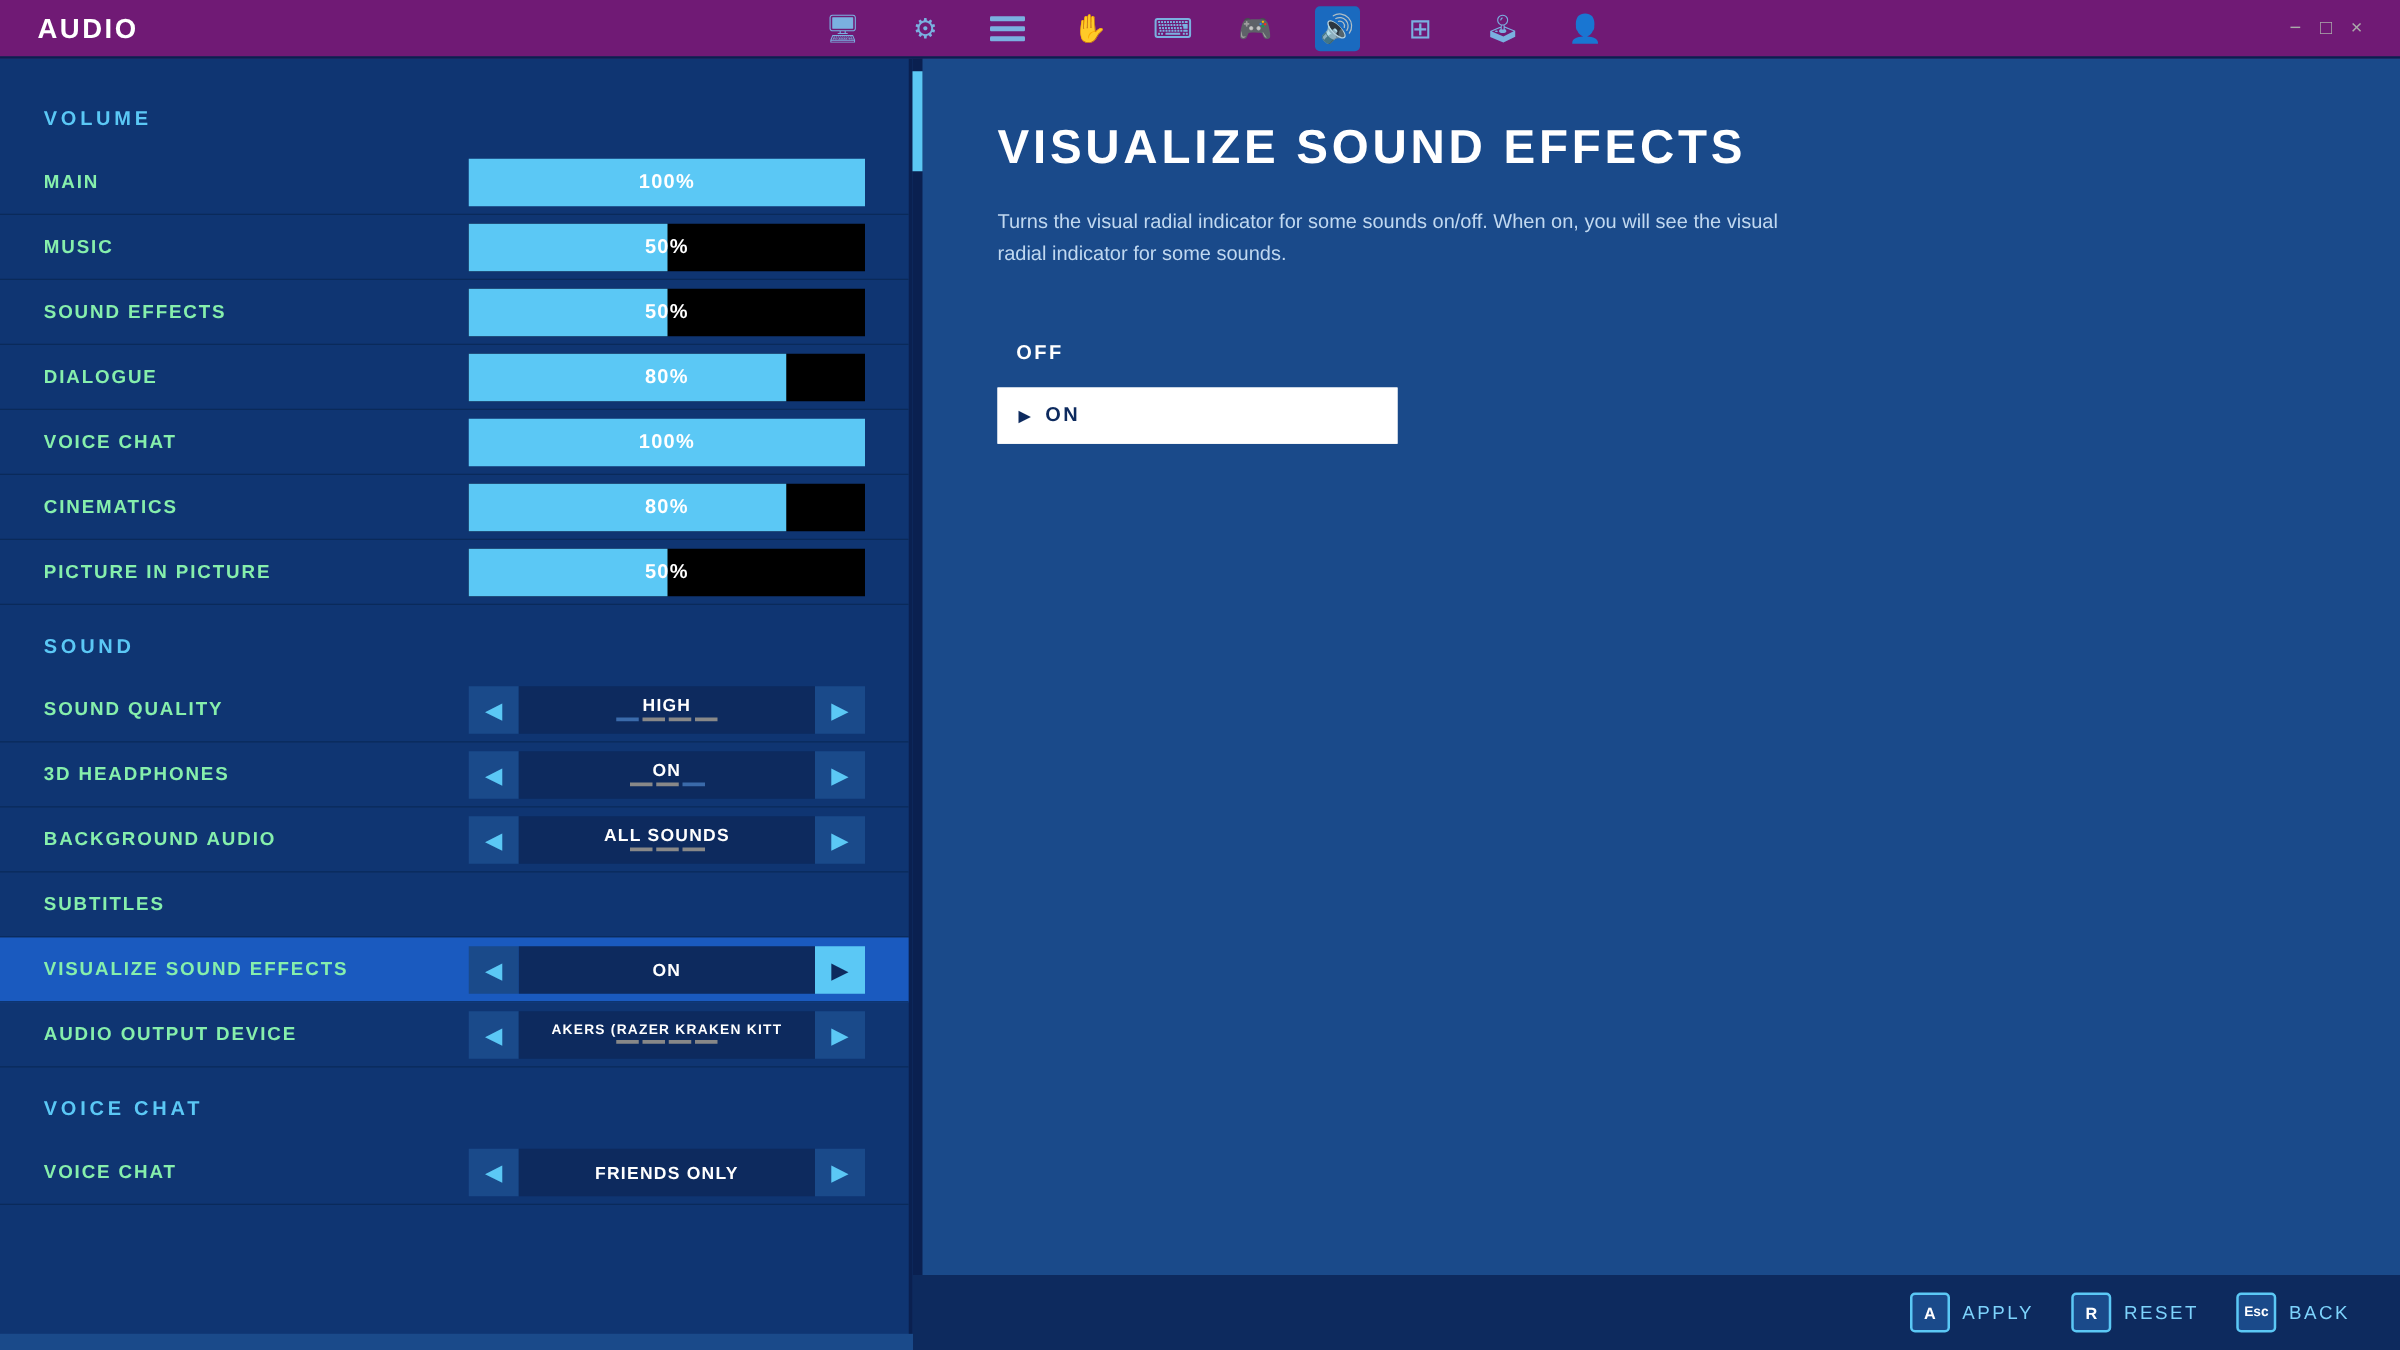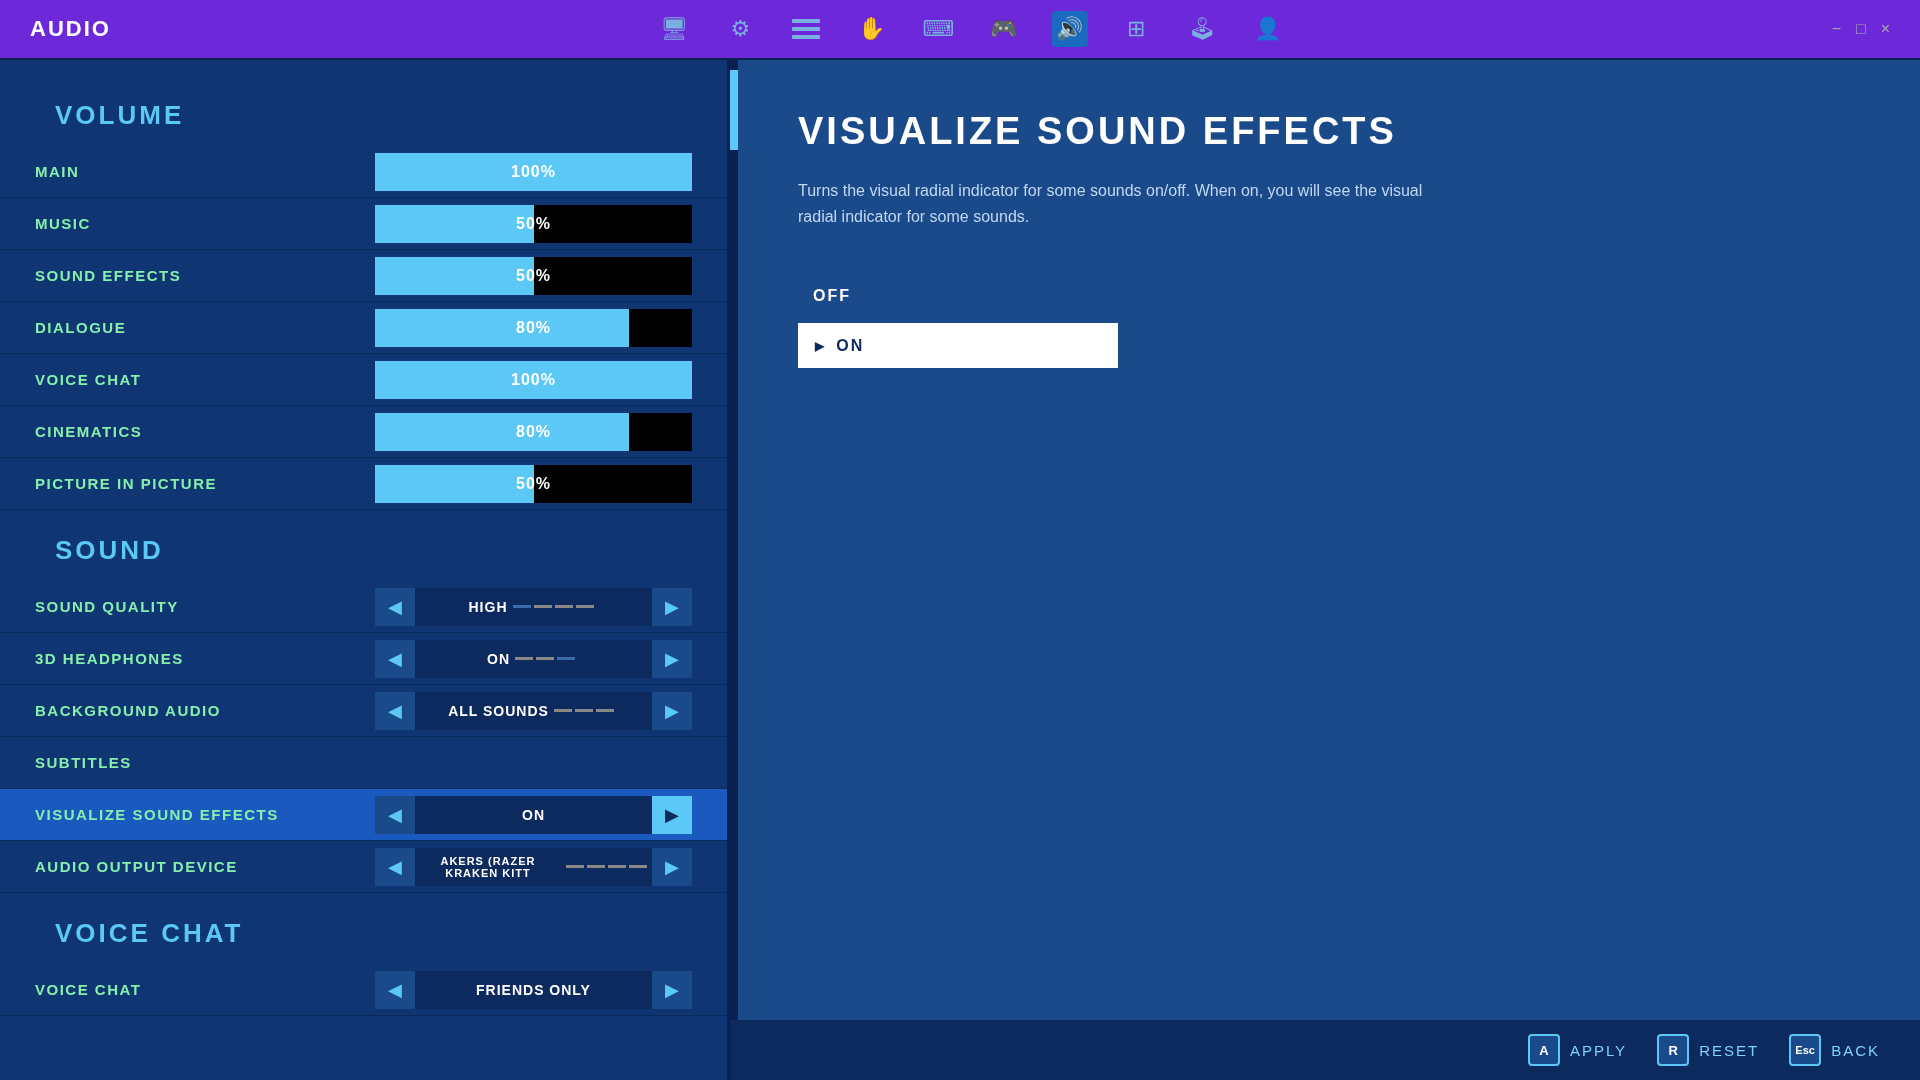--- a/index.html
+++ b/index.html
@@ -8,22 +8,22 @@
       height: 1080px;
       background: #1a4a8a;
       font-family: 'Arial Black', 'Arial', sans-serif;
       overflow: hidden;
       color: white;
     }
 
     
     .top-bar {
       width: 100%;
-      height: 60px;
-      background: #6d28d9;
+      height: 47px;
+      background: #701a75;
       display: flex;
       align-items: center;
       justify-content: space-between;
       padding: 0 30px;
       border-bottom: 2px solid #0a2050;
     }
     .top-bar-title {
       font-size: 22px;
       font-weight: 900;
       letter-spacing: 2px;
@@ -68,27 +68,26 @@
     
     .left-panel {
       width: 730px;
       background: #0f3572;
       padding: 30px 0;
       overflow-y: auto;
       border-right: 3px solid #0a2050;
     }
 
     .section-header {
-      font-size: 26px;
+      font-size: 16px;
       font-weight: 900;
       color: #5bc8f5;
       letter-spacing: 3px;
       padding: 10px 35px 15px 35px;
       text-transform: uppercase;
-      margin-left: 20px;
     }
 
     .setting-row {
       display: flex;
       align-items: center;
       padding: 0 35px 0 35px;
       height: 52px;
       border-bottom: 1px solid #0a2a5a;
     }
     .setting-row.active-row {
@@ -163,20 +162,21 @@
       background: #0d2a5e;
       display: flex;
       align-items: center;
       justify-content: center;
       font-size: 15px;
       font-weight: 900;
       color: white;
       letter-spacing: 1px;
       text-align: center;
       text-transform: uppercase;
+      flex-direction: column;
     }
     .arrow-value-text {
       font-size: 14px;
     }
 
     
     .options-btn {
       flex: 1;
       height: 38px;
       background: #0d2a5e;

